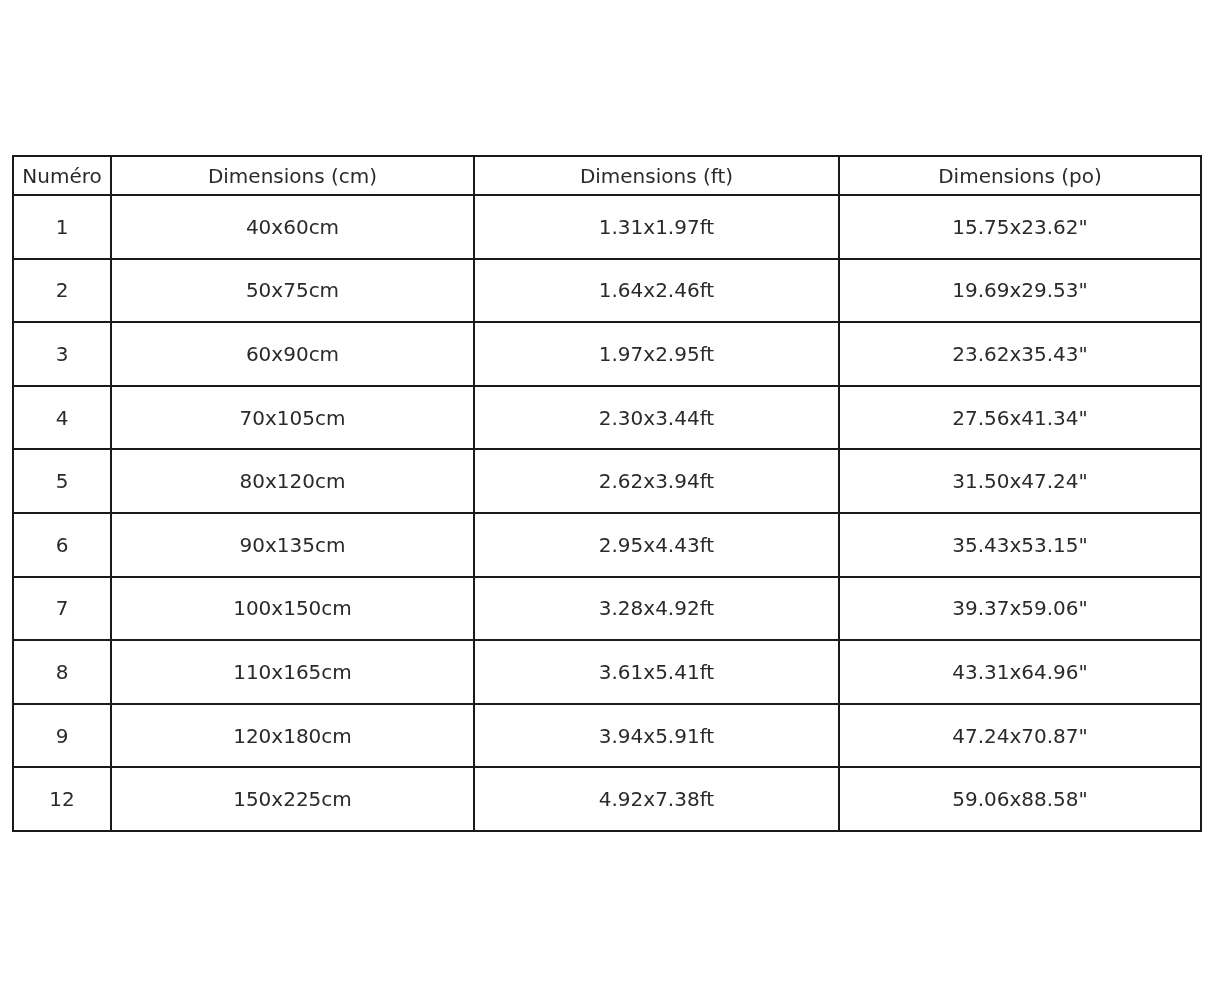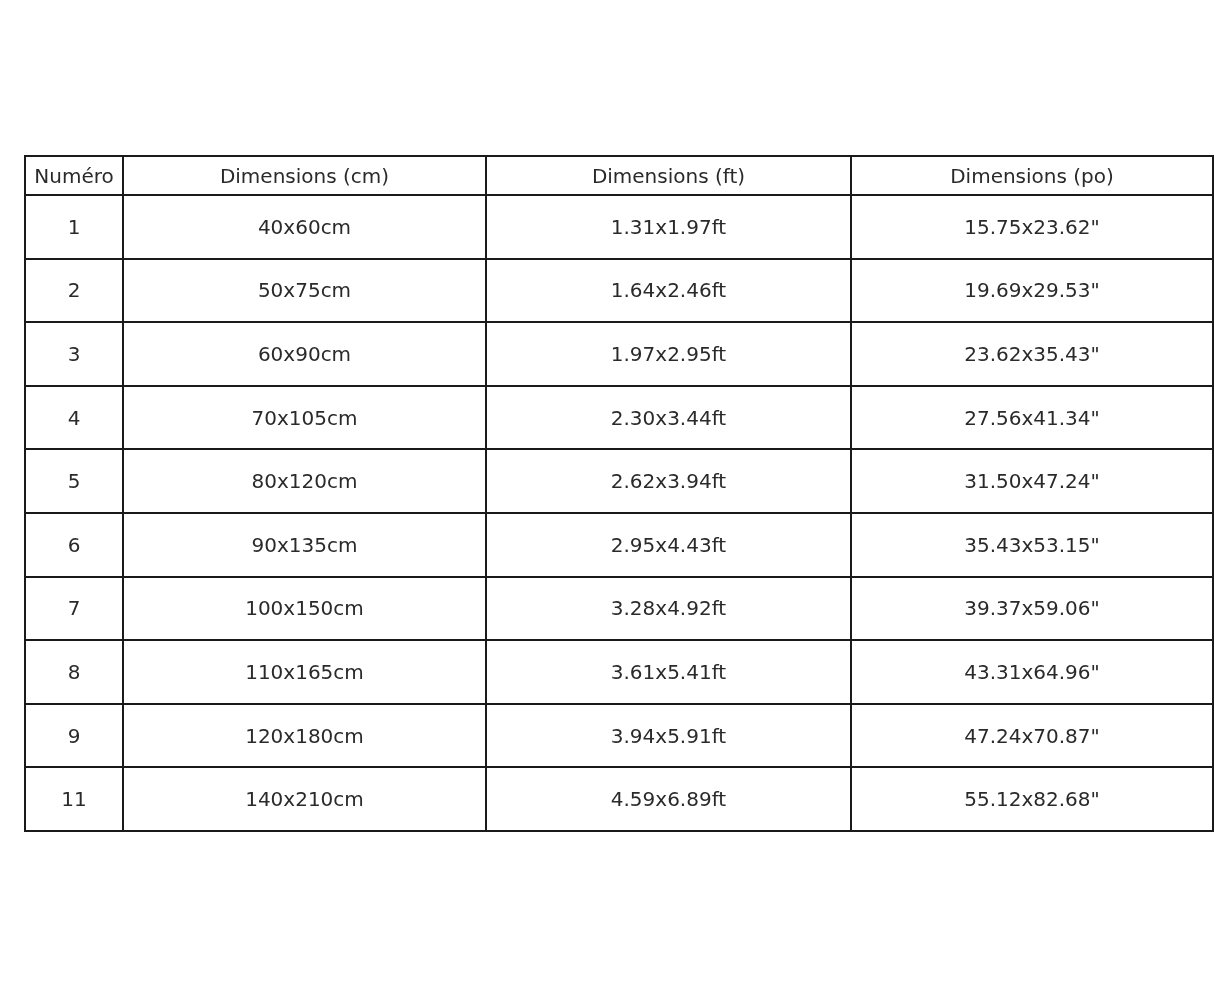--- a/index.html
+++ b/index.html
@@ -12,21 +12,21 @@
   }
   .canvas {
     position: relative;
     width: 1214px;
     height: 989px;
     background: #ffffff;
     overflow: hidden;
   }
   table.size-table {
     position: absolute;
-    left: 24px;
+    left: 12px;
     top: 155px;
     width: 1188px;
     height: 677px;
     border-collapse: collapse;
     table-layout: fixed;
   }
   table.size-table th,
   table.size-table td {
     border: 2px solid #1a1a1a;
     text-align: center;
@@ -113,20 +113,20 @@
           <td>3.61x5.41ft</td>
           <td>43.31x64.96"</td>
         </tr>
         <tr>
           <td>9</td>
           <td>120x180cm</td>
           <td>3.94x5.91ft</td>
           <td>47.24x70.87"</td>
         </tr>
         <tr>
-          <td>11</td>
-          <td>140x210cm</td>
-          <td>4.59x6.89ft</td>
-          <td>55.12x82.68"</td>
+          <td>12</td>
+          <td>150x225cm</td>
+          <td>4.92x7.38ft</td>
+          <td>59.06x88.58"</td>
         </tr>
       </tbody>
   </table>
 </div>
 
 </body></html>

